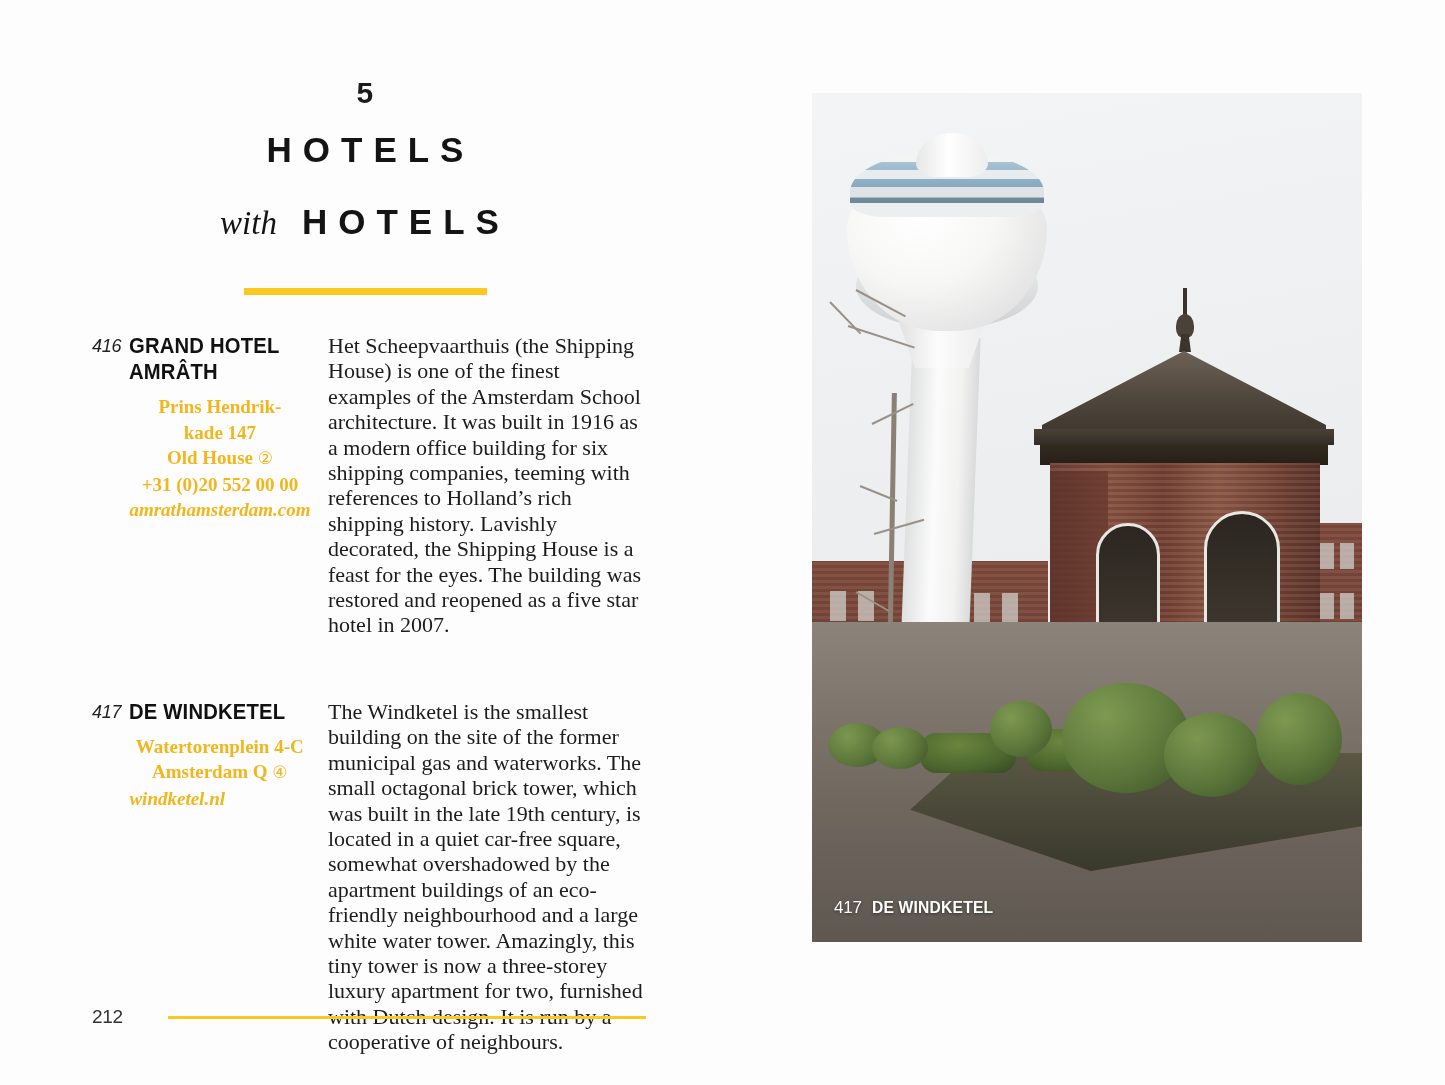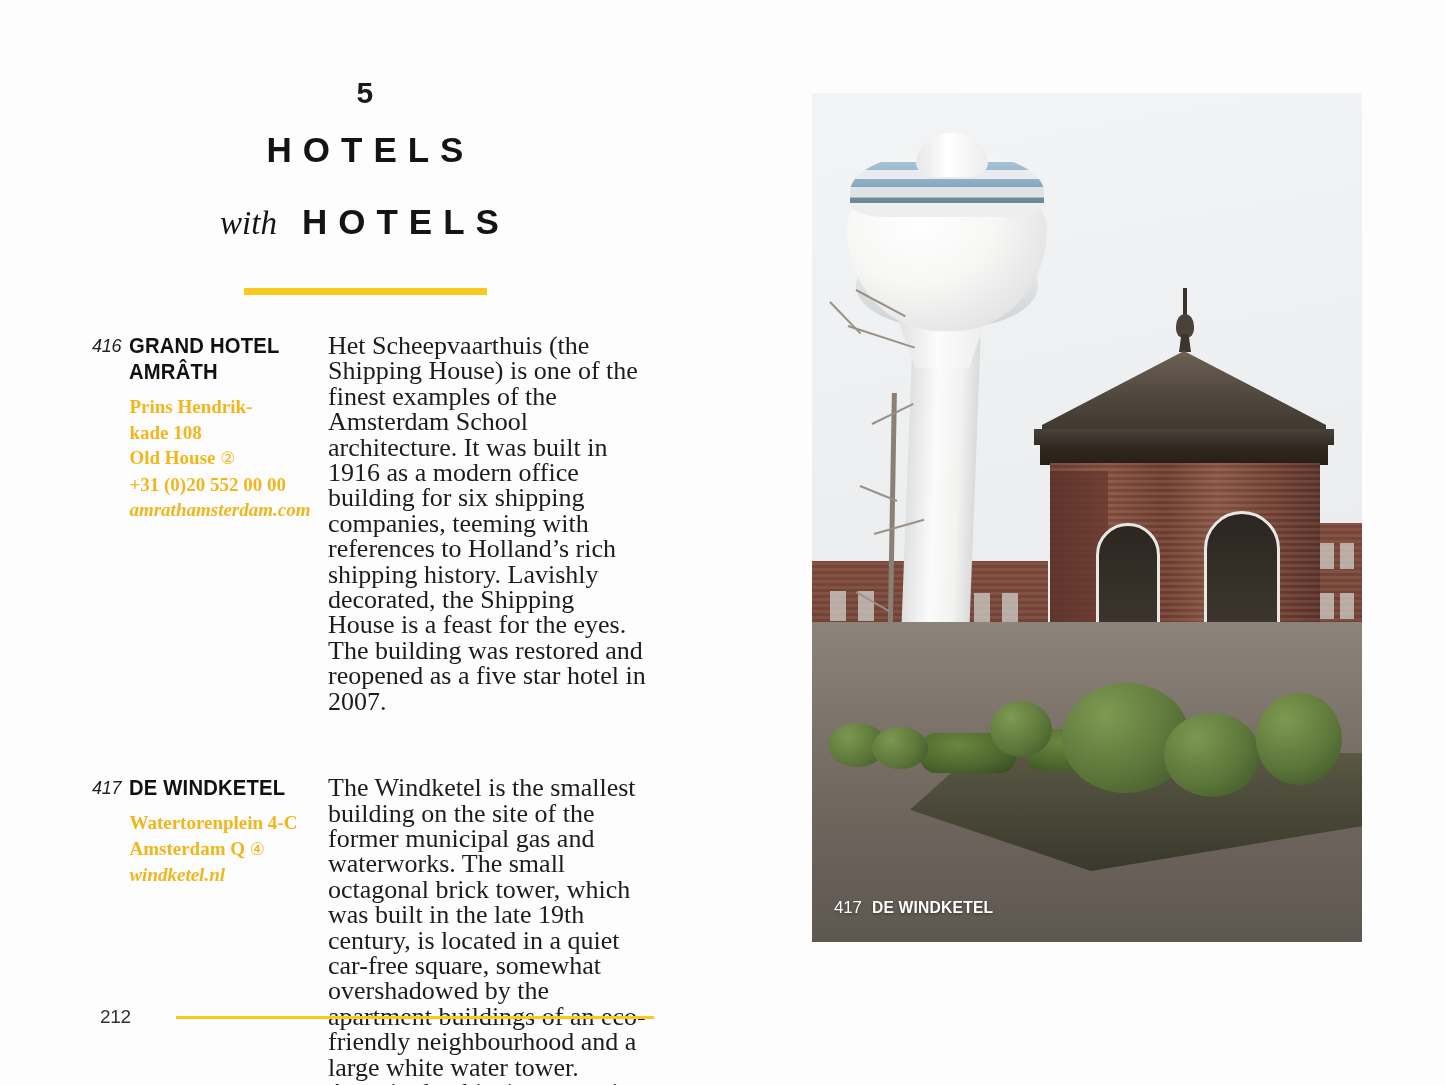--- a/index.html
+++ b/index.html
@@ -131,52 +131,53 @@
   .entry-address {
     margin-top: 9px;
     font-family: "Liberation Serif", serif;
     font-size: 19px;
     font-weight: 700;
     color: #f2b61d;
     line-height: 25.5px;
   }
   .entry-address .addr-line {
     display: block;
+    text-align: center;
   }
   .entry-address .addr-web {
     display: block;
     font-style: italic;
   }
   .circled {
     font-family: "DejaVu Sans", sans-serif;
     font-weight: 400;
     font-size: 17px;
   }
 
   .entry-body {
     flex: 1 1 auto;
     padding-left: 18px;
     font-family: "Liberation Serif", serif;
-    font-size: 26px;
+    font-size: 22px;
     line-height: 25.4px;
     color: #1c1c1c;
     text-align: left;
   }
 
   .entry-2 { margin-top: 61px; }
 
   
   .footer {
     position: absolute;
     bottom: 58px;
     display: flex;
     align-items: center;
     height: 20px;
   }
-  .footer-left  { left: 92px;  width: 554px; margin-left: 8px; }
+  .footer-left  { left: 92px;  width: 554px; }
   .footer-right { right: 92px; width: 554px; justify-content: flex-end; }
   .folio {
     font-family: "Liberation Sans", sans-serif;
     font-size: 19px;
     color: #333333;
     letter-spacing: -0.3px;
   }
   .footer-rule {
     height: 3px;
     background: #f9c922;
@@ -481,21 +482,21 @@
 
     <div class="entries">
 
       <div class="entry entry-1">
         <div class="entry-meta">
           <div class="entry-num">416</div>
           <div class="entry-meta-body">
             <div class="entry-name">GRAND HOTEL AMRÂTH</div>
             <div class="entry-address">
               <span class="addr-line">Prins Hendrik-</span>
-              <span class="addr-line">kade 108</span>
+              <span class="addr-line">kade 147</span>
               <span class="addr-line"><span>Old House</span> <span class="circled">②</span></span>
               <span class="addr-line">+31 (0)20 552 00 00</span>
               <span class="addr-web">amrathamsterdam.com</span>
             </div>
           </div>
         </div>
         <div class="entry-body">Het Scheepvaarthuis (the Shipping House) is one of the finest examples of the Amsterdam School architecture. It was built in 1916 as a modern office building for six shipping companies, teeming with references to Holland’s rich shipping history. Lavishly decorated, the Shipping House is a feast for the eyes. The building was restored and reopened as a five star hotel in 2007.</div>
       </div>
 
       <div class="entry entry-2">

